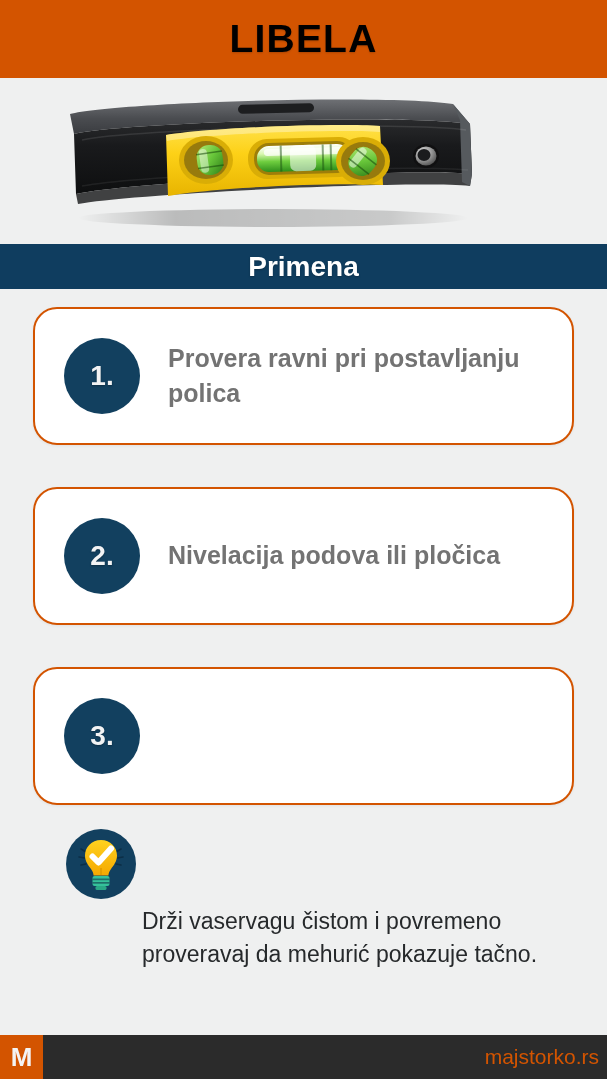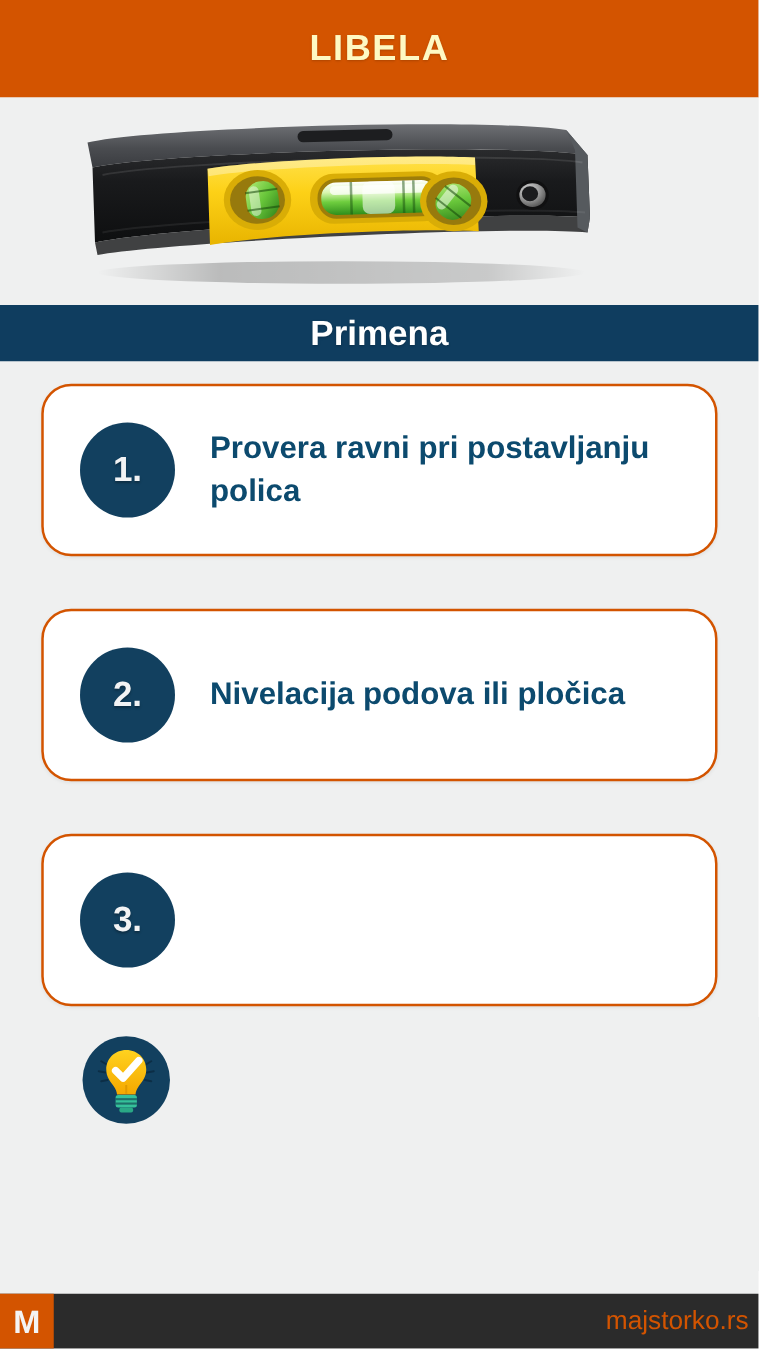--- a/index.html
+++ b/index.html
@@ -23,22 +23,22 @@
     position: absolute;
     left: 0; top: 0;
     width: 607px;
     height: 78px;
     background: #d35400;
     display: flex;
     align-items: center;
     justify-content: center;
   }
   .header-title {
-    color: #fef9c3;
-    font-size: 29px;
+    color: #000000;
+    font-size: 39px;
     font-weight: bold;
     letter-spacing: 1.2px;
     text-shadow: 0 1px 2px rgba(0,0,0,0.18);
   }
 
   
   .hero {
     position: absolute;
     left: 0; top: 78px;
     width: 607px;
@@ -103,21 +103,21 @@
     font-size: 28px;
     font-weight: bold;
     display: flex;
     align-items: center;
     justify-content: center;
     text-shadow: 0 1px 2px rgba(0,0,0,0.3);
   }
   .card-text {
     margin-left: 28px;
     margin-right: 20px;
-    color: #0c4a6e;
+    color: #737373;
     font-size: 25px;
     font-weight: bold;
     line-height: 1.42;
   }
 
   
   #savet-bar {
     top: 848px;
   }
   .savet-title {
@@ -324,19 +324,20 @@
 
       <path d="M17.5,19.5 L23.5,25.5 L36,11.5" stroke="#ffffff" stroke-width="6" fill="none" stroke-linecap="round" stroke-linejoin="round"></path>
 
       <rect x="17.5" y="39" width="17" height="10" rx="2" fill="#35c19a"></rect>
       <rect x="17.5" y="41.5" width="17" height="1.7" fill="#0b2b42" opacity="0.55"></rect>
       <rect x="17.5" y="45" width="17" height="1.7" fill="#0b2b42" opacity="0.55"></rect>
       <rect x="20.5" y="49" width="11" height="4" rx="1.6" fill="#2aa886"></rect>
     </svg>
   </div>
 
+  <div class="tip-text">Drži vaservagu čistom i povremeno proveravaj da mehurić pokazuje tačno.</div>
 
   <div class="footer">
     <div class="footer-logo">M</div>
     <div class="footer-site">majstorko.rs</div>
   </div>
 
 </div>
 
 </body></html>

